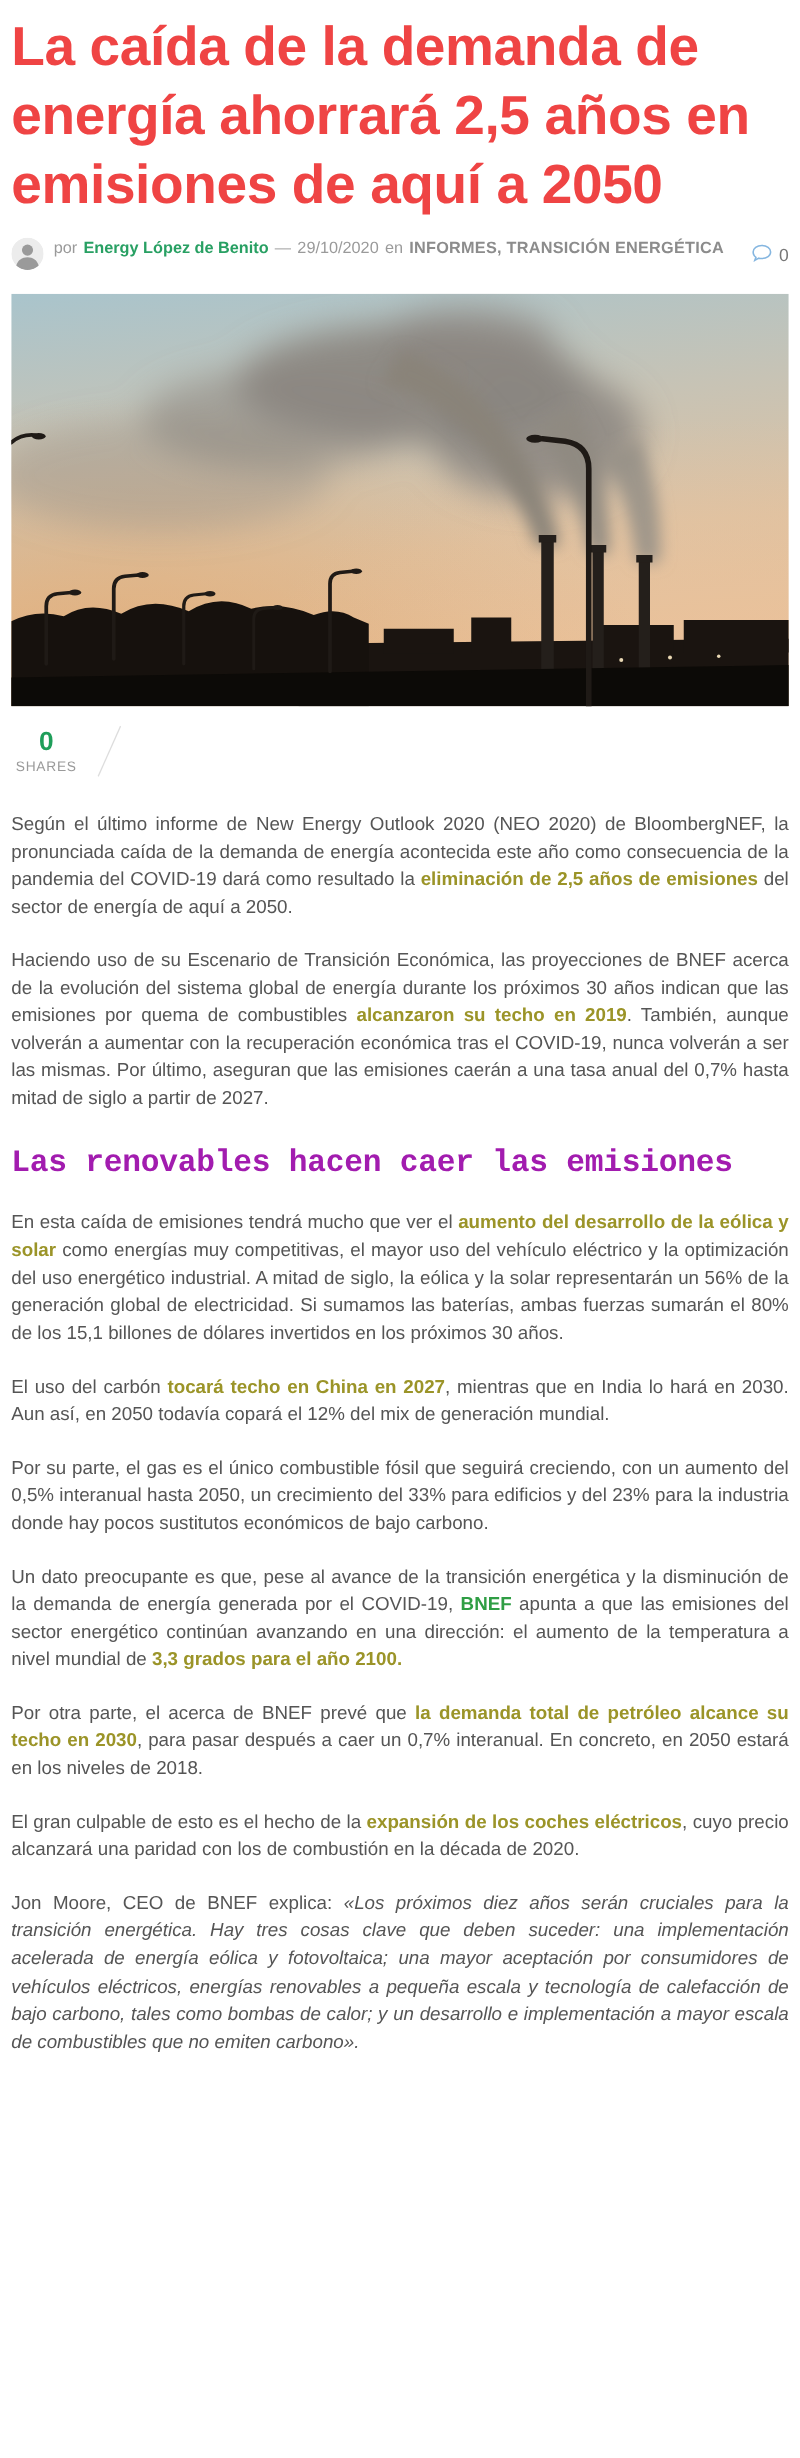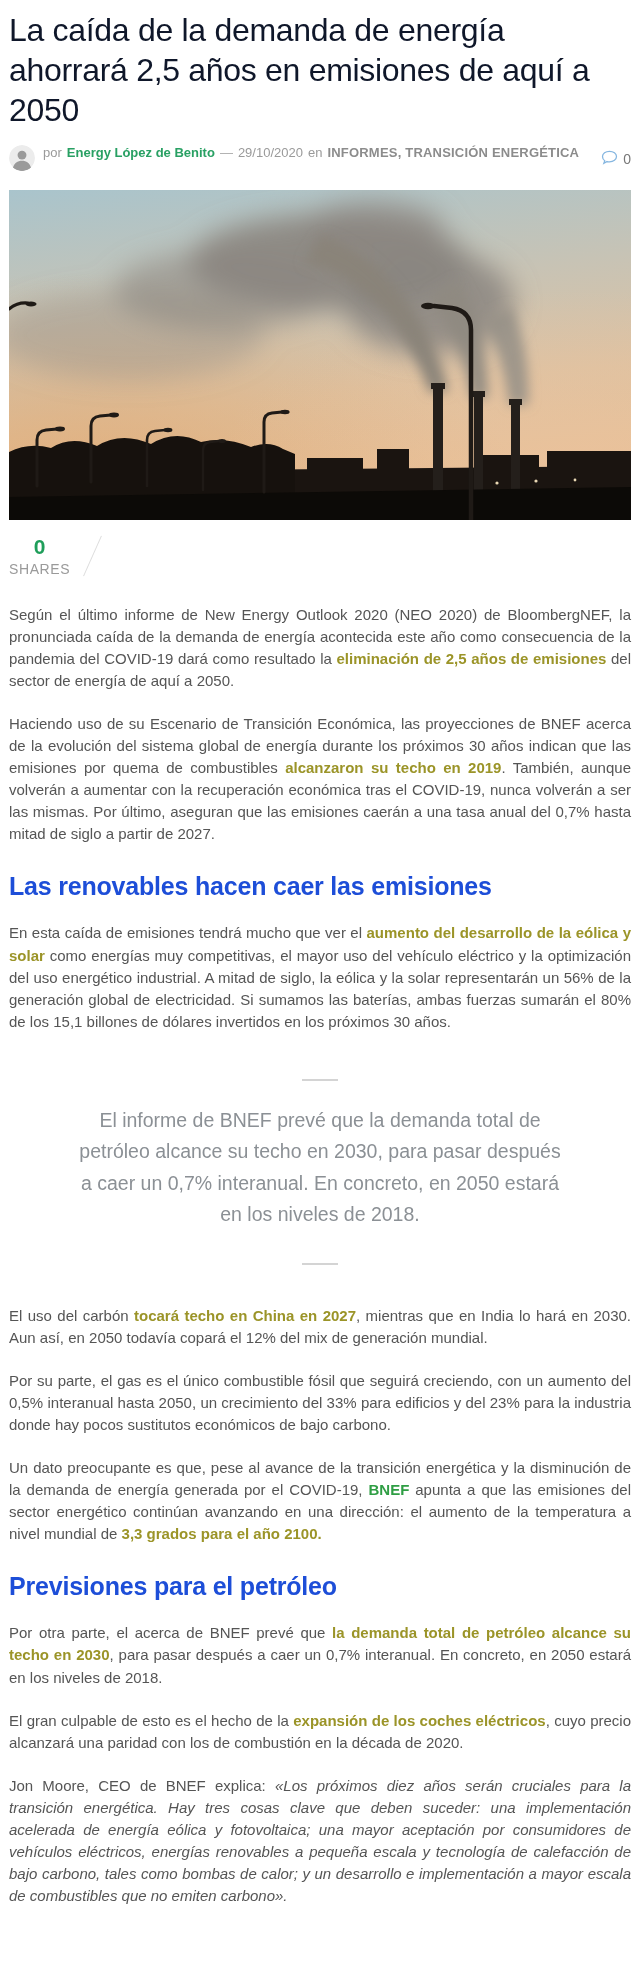--- a/index.html
+++ b/index.html
@@ -1,47 +1,47 @@
 <!DOCTYPE html>
 <html lang="es"><head>
 <meta charset="utf-8">
 <style>
   html,body{margin:0;padding:0;background:#fff;}
   body{font-family:"Liberation Sans","DejaVu Sans",sans-serif;color:#555;}
   .page{width:640px;box-sizing:border-box;padding:10px 9px 20px;background:#fff;}
 
   
-  h1.title{font-size:32px;line-height:1.25;color:#0f172a;font-weight:400;margin:0 0 15px;letter-spacing:-0.3px;}
+  h1.title{font-size:44px;line-height:1.25;color:#ef4444;font-weight:700;margin:0 0 15px;letter-spacing:-0.3px;}
 
   
   .byline{display:flex;height:28px;font-size:13px;color:#9a9a9a;}
   .avatar{width:26px;height:26px;border-radius:50%;overflow:hidden;flex:0 0 auto;margin-right:8px;}
   .byline .seg{margin-right:5px;white-space:nowrap;}
   .author-link{color:#28a063;font-weight:700;text-decoration:none;margin-right:5px;}
   .dash{margin-right:8px;color:#aaa;}
   .cats{color:#8c8c8c;font-weight:700;text-decoration:none;letter-spacing:0.2px;}
   .comments{margin-left:auto;display:flex;align-items:center;gap:5px;color:#777;font-size:14px;}
 
   
   .hero{margin:17px 0 0;}
   .hero svg{display:block;}
 
   
   .share-row{display:flex;align-items:center;margin-top:12px;height:48px;}
   .share-block{display:flex;flex-direction:column;align-items:center;min-width:56px;}
   .share-num{color:#1f9e5a;font-weight:700;font-size:21px;line-height:1.1;}
-  .share-label{color:#9a9a9a;font-size:14px;letter-spacing:0.6px;margin-top:2px;}
+  .share-label{color:#9a9a9a;font-size:11px;letter-spacing:0.6px;margin-top:2px;}
   .share-slash{width:1px;height:44px;background:#ddd;transform:rotate(24deg);margin-left:22px;}
 
   
   article p{font-size:15px;line-height:1.47;color:#555;text-align:justify;margin:21px 0;}
   article p.first{margin-top:24px;}
   .olink{color:#9b9428;font-weight:700;text-decoration:none;}
   .glink{color:#2f9e44;font-weight:700;text-decoration:none;}
-  h2.section{font-size:25px;line-height:1.2;color:#1d4ed8;font-weight:700;margin:26px 0 12px;letter-spacing:-0.2px;}
+  h2.section{font-size:25px;line-height:1.2;color:#a21caf;font-weight:700;margin:26px 0 12px;letter-spacing:-0.2px;font-family:Liberation Mono, monospace;}
 
   
   .pullquote{margin:34px 0 36px;text-align:center;padding:0 70px;}
   .pq-line{display:inline-block;width:36px;height:2px;background:#d4d4d4;}
   .pullquote p{font-size:19.5px;line-height:1.62;color:#8b9095;text-align:center;margin:20px 0;}
 
   .iquote{font-style:italic;}
 </style>
 </head>
 <body>
@@ -170,34 +170,28 @@
   <article>
 
     <p class="first"><span>Según el último informe de New Energy Outlook 2020 (NEO 2020) de BloombergNEF, la pronunciada caída de la demanda de energía acontecida este año como consecuencia de la pandemia del COVID-19 dará como resultado la </span><a class="olink" href="#">eliminación de 2,5 años de emisiones</a><span> del sector de energía de aquí a 2050.</span></p>
 
     <p><span>Haciendo uso de su Escenario de Transición Económica, las proyecciones de BNEF acerca de la evolución del sistema global de energía durante los próximos 30 años indican que las emisiones por quema de combustibles </span><a class="olink" href="#">alcanzaron su techo en 2019</a><span>. También, aunque volverán a aumentar con la recuperación económica tras el COVID-19, nunca volverán a ser las mismas. Por último, aseguran que las emisiones caerán a una tasa anual del 0,7% hasta mitad de siglo a partir de 2027.</span></p>
 
     <h2 class="section">Las renovables hacen caer las emisiones</h2>
 
     <p><span>En esta caída de emisiones tendrá mucho que ver el </span><a class="olink" href="#">aumento del desarrollo de la eólica y solar</a><span> como energías muy competitivas, el mayor uso del vehículo eléctrico y la optimización del uso energético industrial. A mitad de siglo, la eólica y la solar representarán un 56% de la generación global de electricidad. Si sumamos las baterías, ambas fuerzas sumarán el 80% de los 15,1 billones de dólares invertidos en los próximos 30 años.</span></p>
 
-    <div class="pullquote">
-      <span class="pq-line"></span>
-      <p>El informe de BNEF prevé que la demanda total de petróleo alcance su techo en 2030, para pasar después a caer un 0,7% interanual. En concreto, en 2050 estará en los niveles de 2018.</p>
-      <span class="pq-line"></span>
-    </div>
 
 
     <p><span>El uso del carbón </span><a class="olink" href="#">tocará techo en China en 2027</a><span>, mientras que en India lo hará en 2030. Aun así, en 2050 todavía copará el 12% del mix de generación mundial.</span></p>
 
     <p>Por su parte, el gas es el único combustible fósil que seguirá creciendo, con un aumento del 0,5% interanual hasta 2050, un crecimiento del 33% para edificios y del 23% para la industria donde hay pocos sustitutos económicos de bajo carbono.</p>
 
     <p><span>Un dato preocupante es que, pese al avance de la transición energética y la disminución de la demanda de energía generada por el COVID-19, </span><a class="glink" href="#">BNEF</a><span> apunta a que las emisiones del sector energético continúan avanzando en una dirección: el aumento de la temperatura a nivel mundial de </span><a class="olink" href="#">3,3 grados para el año 2100.</a></p>
 
-    <h2 class="section">Previsiones para el petróleo</h2>
 
     <p><span>Por otra parte, el acerca de BNEF prevé que </span><a class="olink" href="#">la demanda total de petróleo alcance su techo en 2030</a><span>, para pasar después a caer un 0,7% interanual. En concreto, en 2050 estará en los niveles de 2018.</span></p>
 
     <p><span>El gran culpable de esto es el hecho de la </span><a class="olink" href="#">expansión de los coches eléctricos</a><span>, cuyo precio alcanzará una paridad con los de combustión en la década de 2020.</span></p>
 
     <p><span>Jon Moore, CEO de BNEF explica: </span><span class="iquote">«Los próximos diez años serán cruciales para la transición energética. Hay tres cosas clave que deben suceder: una implementación acelerada de energía eólica y fotovoltaica; una mayor aceptación por consumidores de vehículos eléctricos, energías renovables a pequeña escala y tecnología de calefacción de bajo carbono, tales como bombas de calor; y un desarrollo e implementación a mayor escala de combustibles que no emiten carbono».</span></p>
 
   </article>
 
 </div>

